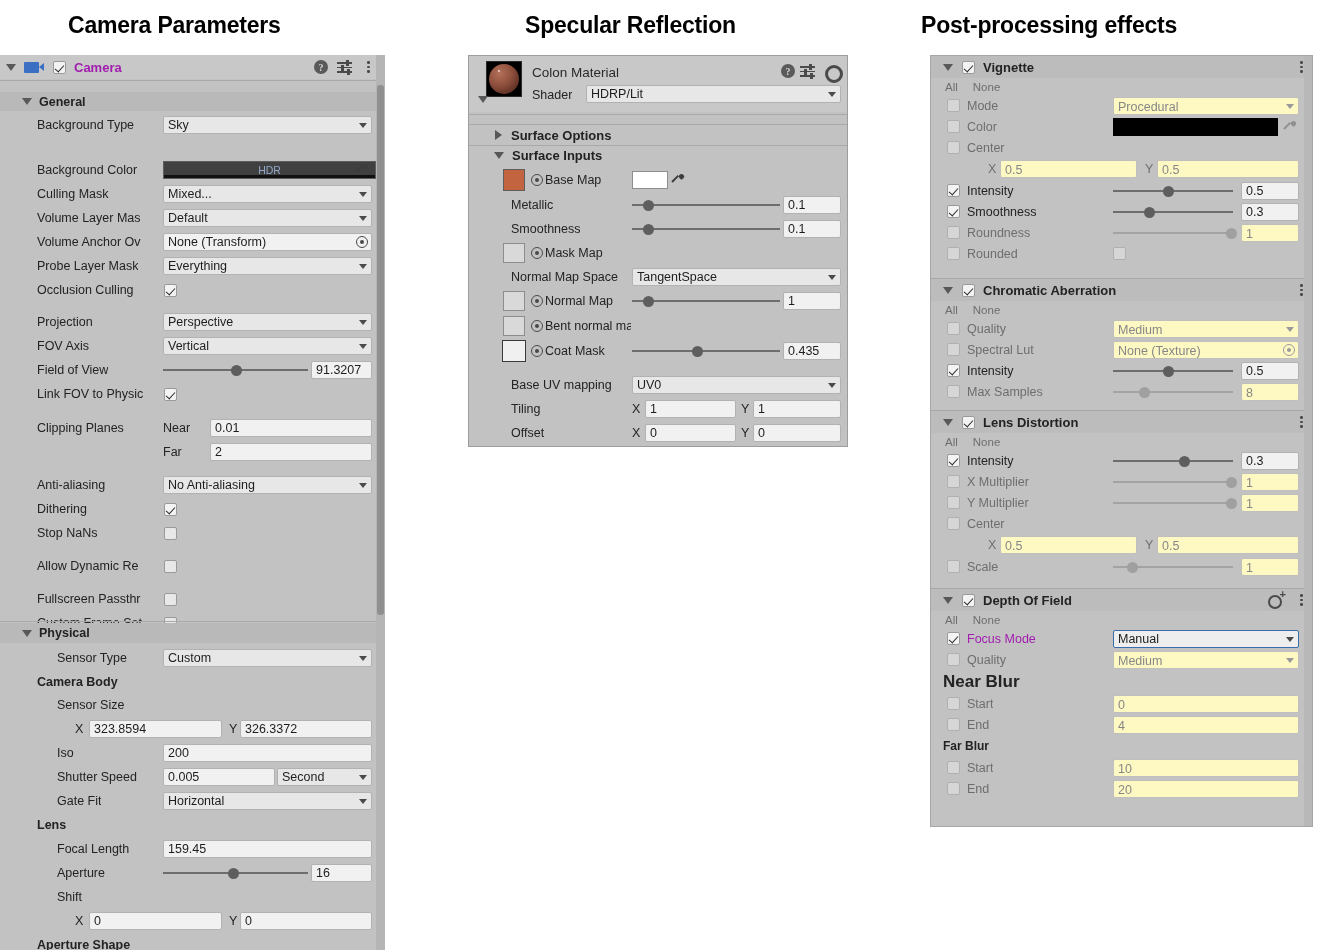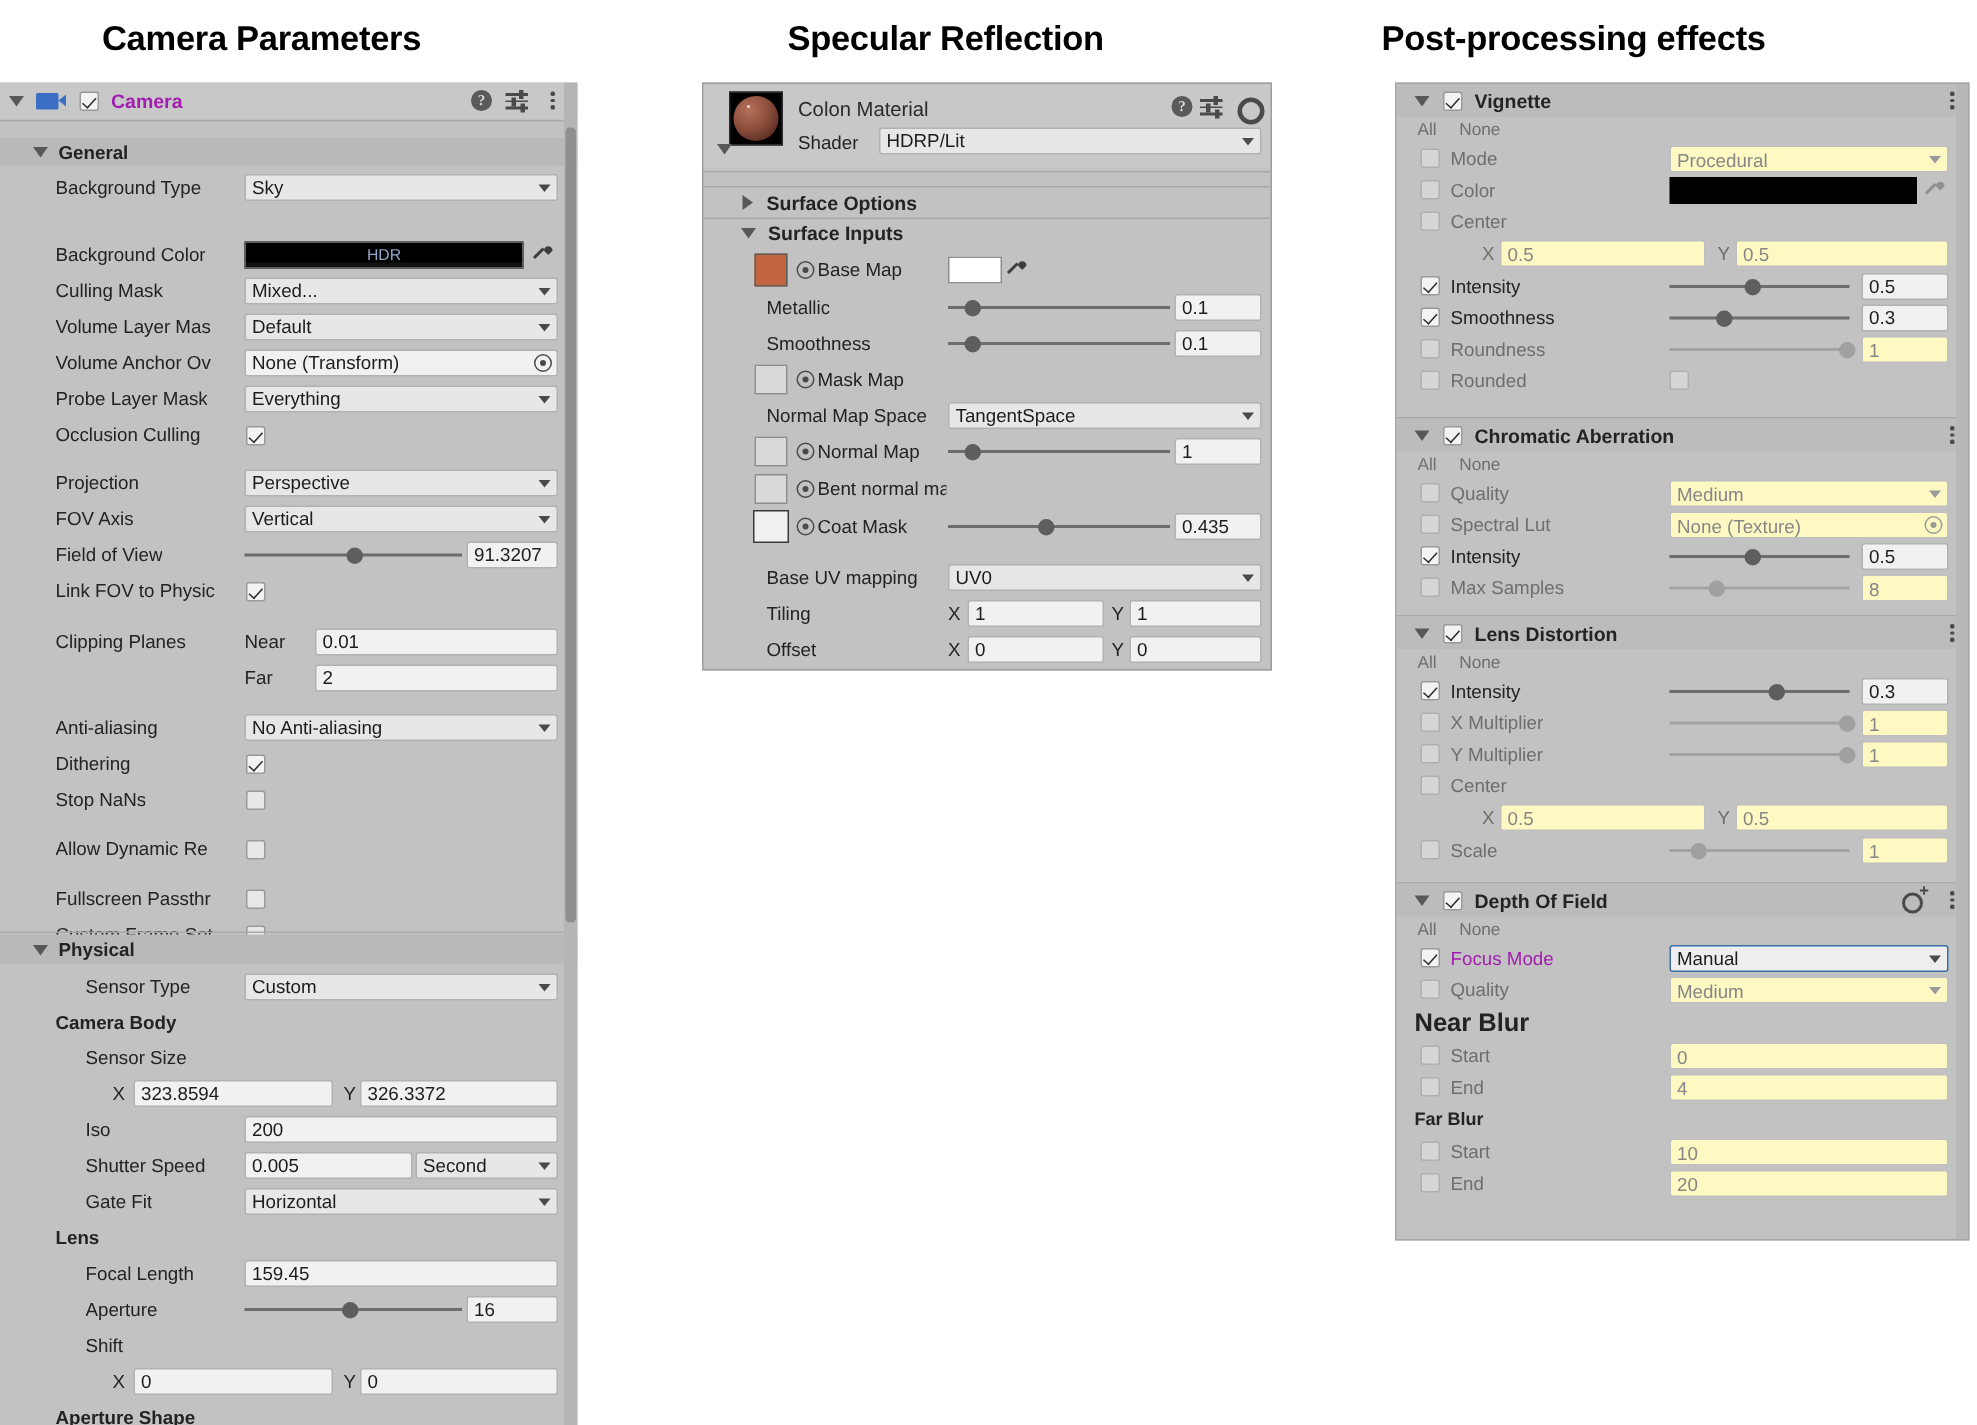--- a/index.html
+++ b/index.html
@@ -273,21 +273,21 @@
       <div class="row" style="height:24px;">
         <span class="lbl" style="position:absolute; left:37px;">Background Type</span>
         <div class="field" style="position:absolute; left:163px; width:209px;">
           <span>Sky</span>
           <span class="caret"></span>
         </div>
       </div>
 
       <div class="row" style="height:24px;margin-top:21px;">
         <span class="lbl" style="position:absolute; left:37px;">Background Color</span>
-        <div style="position:absolute; left:163px; width:186px; height:18px; background:#000000; border:1px solid #5e5e5e; display:flex; align-items:center; justify-content:center;">
+        <div style="position:absolute; left:163px; width:213px; height:18px; background:#404040; border:1px solid #5e5e5e; display:flex; align-items:center; justify-content:center;">
           <span style="font-size:10.5px; color:#93a8c9;">HDR</span>
           <span style="position:absolute; left:0; right:0; bottom:0; height:3px; background:#111;"></span>
         </div>
         <span class="dropper" style="position:absolute; left:354px;"></span>
       </div>
 
       <div class="row" style="height:24px;padding-left:19px;">
         <span class="lbl" style="position:absolute; left:37px;">Culling Mask</span>
         <div class="field" style="position:absolute; left:163px; width:209px;">
           <span>Mixed...</span>

